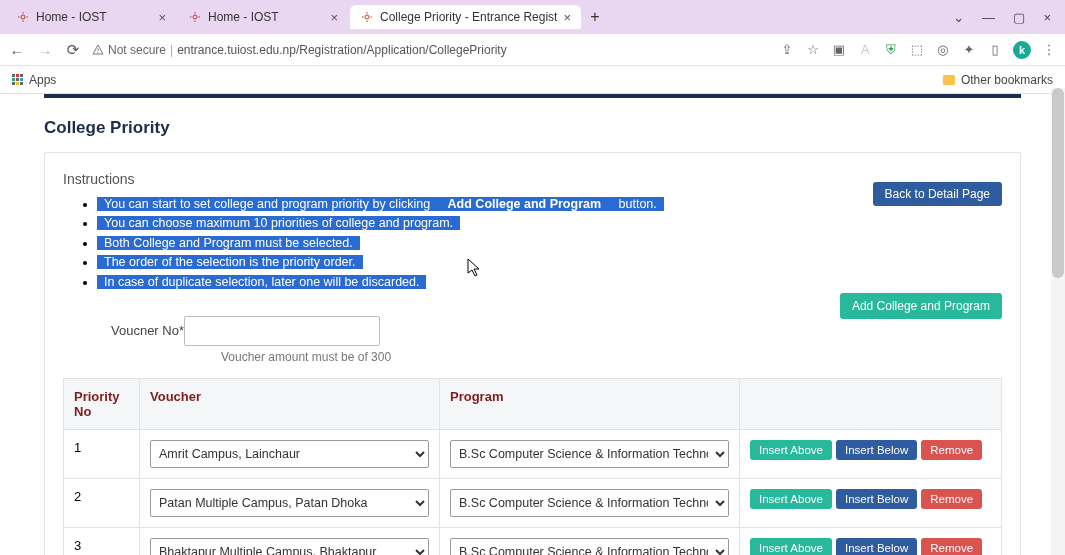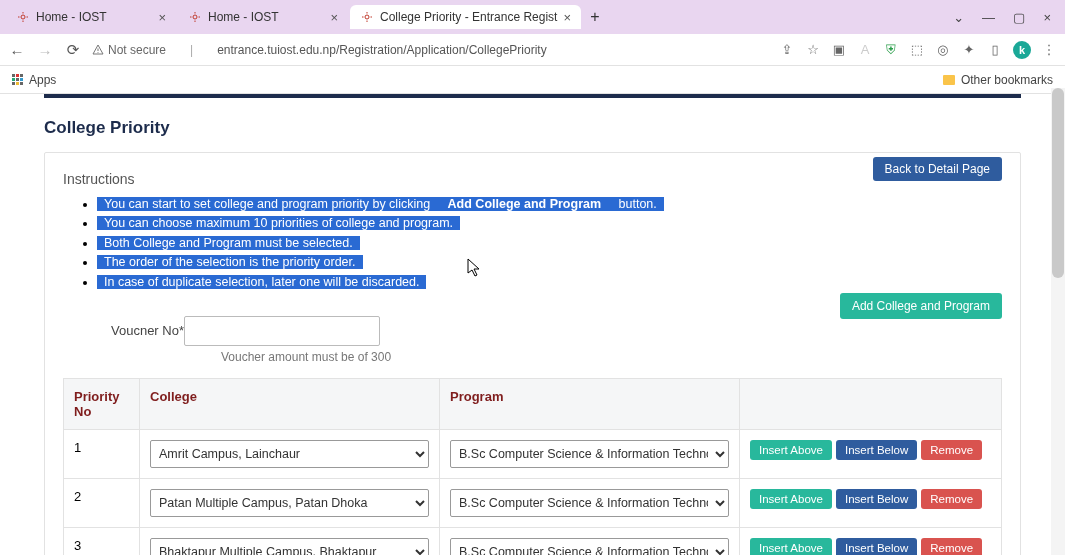--- a/index.html
+++ b/index.html
@@ -9,41 +9,41 @@
 .tabbar { background: #e9d6f0; height: 34px; display: flex; align-items: center; padding: 0 6px; }
 .tab { display: flex; align-items: center; height: 24px; padding: 0 10px; border-radius: 6px 6px 0 0; margin-right: 2px; font-size: 12px; color: #333; gap: 6px; min-width: 170px; }
 .tab.active { background: #fff; }
 .favicon { width: 14px; height: 14px; display: inline-flex; align-items: center; justify-content: center; }
 .tab-close { margin-left: auto; font-size: 13px; color: #555; }
 .newtab { width: 24px; height: 24px; display: flex; align-items: center; justify-content: center; font-size: 16px; color: #333; }
 .winctl { margin-left: auto; display: flex; gap: 18px; padding-right: 8px; color: #444; font-size: 13px; }
 
 .addrbar { height: 32px; display: flex; align-items: center; padding: 0 8px; gap: 10px; border-bottom: 1px solid #e2e2e2; }
 .navbtn { color: #555; font-size: 15px; width: 18px; text-align: center; }
-.urlbox { flex: 1; display: flex; align-items: flex-start; gap: 24px; color: #555; font-size: 12px; }
+.urlbox { flex: 1; display: flex; align-items: flex-start; gap: 4px; color: #555; font-size: 12px; }
 .notsecure { display: flex; align-items: center; gap: 4px; color: #666; }
 .urldivider { color: #aaa; }
 .exts { display: flex; gap: 10px; align-items: center; color: #666; }
 .ext-icon { width: 16px; height: 16px; display: inline-flex; align-items: center; justify-content: center; font-size: 13px; }
 .avatar { width: 18px; height: 18px; border-radius: 50%; background: #1aa897; color: #fff; display: flex; align-items: center; justify-content: center; font-size: 11px; font-weight: 600; }
 
 .bookmarkbar { height: 28px; display: flex; align-items: center; padding: 0 12px; justify-content: space-between; border-bottom: 1px solid #e2e2e2; font-size: 12px; }
 .apps-link { display: flex; align-items: center; gap: 6px; color: #444; }
 .apps-icon { display: grid; grid-template-columns: repeat(3,3px); grid-auto-rows:3px; gap:1px; }
 .apps-icon span { width:3px; height:3px; background:#666; }
 .otherbm { display:flex; align-items:center; gap:6px; color:#444;}
 .folder { width:12px; height:10px; background:#fac44a; border-radius:1px; position:relative; }
 
 
 .page { position: relative; padding: 0; }
 .topbar { height: 4px; background: #1d2c4c; margin: 0 44px 0 44px; }
 .page-inner { padding: 12px 44px 0 44px; }
 .page-title { color: #1d2c4c; font-size: 17px; font-weight: 600; padding: 8px 0 14px 0; }
 .panel { border: 1px solid #e2e2e2; border-radius: 2px; padding: 18px 18px 10px 18px; position: relative; }
-.back-btn { position: absolute; right: 18px; top: 4px; background: #2f5c9e; color: #fff; border: none; padding: 5px 12px; border-radius: 3px; font-size: 12px; }
+.back-btn { position: absolute; right: 18px; top: 29px; background: #2f5c9e; color: #fff; border: none; padding: 5px 12px; border-radius: 3px; font-size: 12px; }
 .instructions-h { color: #555; font-size: 14px; margin-bottom: 8px; }
 .instr-list { list-style: disc; padding-left: 34px; font-size: 12.5px; line-height: 1.55; }
 .hl { background: #2a6ad3; color: #fff; padding: 0 7px; }
 
 .addbtn { position: absolute; right: 18px; top: 140px; background: #28b89c; color: #fff; border: none; padding: 6px 12px; border-radius: 3px; font-size: 12px; }
 
 .voucher-row { display: flex; align-items: center; margin: 24px 0 4px 48px; }
 .voucher-lbl { font-size: 13px; color: #444; }
 .voucher-input { width: 196px; height: 30px; border: 1px solid #bbb; border-radius: 2px; padding: 0 6px; }
 .voucher-help { margin-left: 158px; font-size: 12px; color: #777; }
@@ -200,21 +200,21 @@
       <div class="voucher-row">
         <label class="voucher-lbl">Voucner No*</label>
         <input class="voucher-input" type="text" style="">
       </div>
       <div class="voucher-help">Voucher amount must be of 300</div>
 
       <table class="pri">
         <thead>
           <tr>
             <th class="col-pno">Priority No</th>
-            <th class="col-college">College</th>
+            <th class="col-college">Voucher</th>
             <th class="col-program">Program</th>
             <th class="col-actions"></th>
           </tr>
         </thead>
         <tbody>
           <tr>
             <td>1</td>
             <td><select class="sel"><option>Amrit Campus, Lainchaur</option></select></td>
             <td><select class="sel"><option>B.Sc Computer Science &amp; Information Technology i</option></select></td>
             <td>

